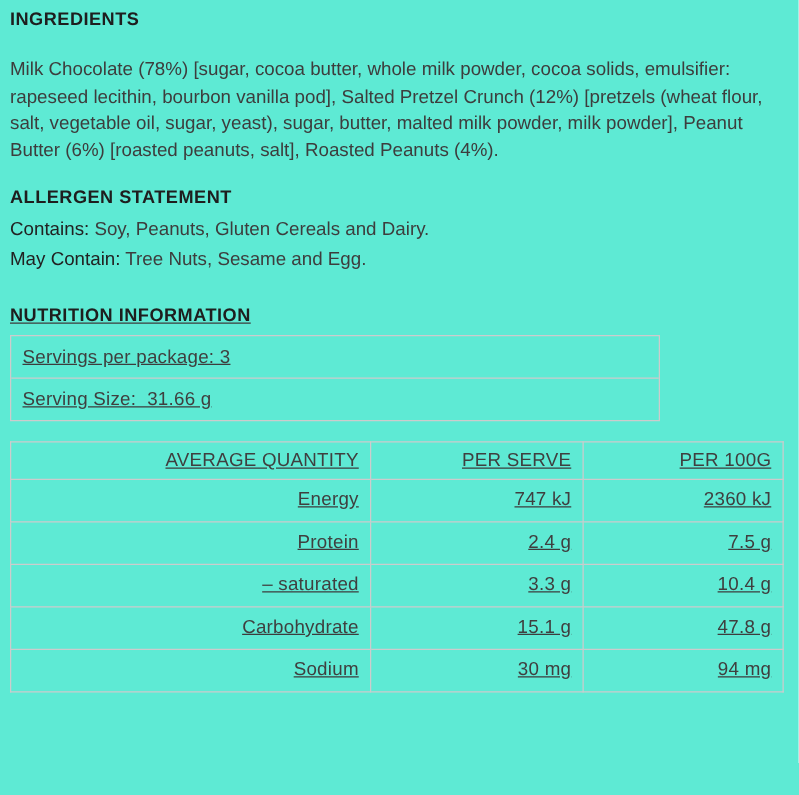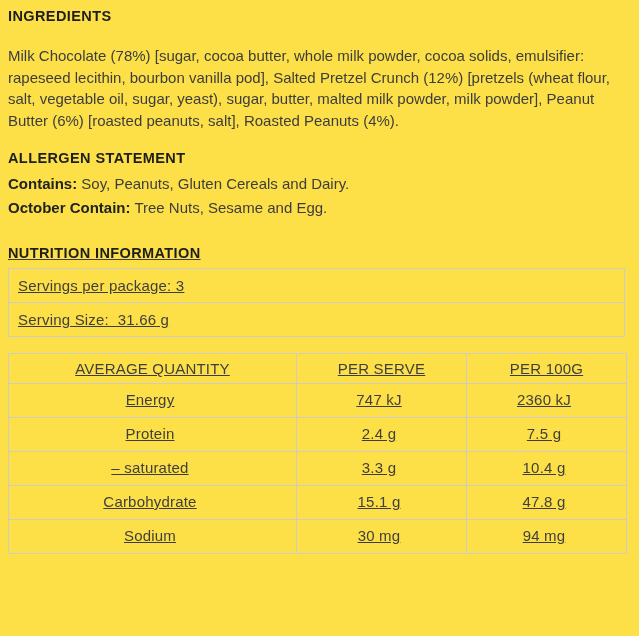--- a/index.html
+++ b/index.html
@@ -1,21 +1,21 @@
 <!DOCTYPE html>
 <html><head>
 <meta charset="utf-8">
 <style>
   * { box-sizing: border-box; }
   html, body { margin: 0; padding: 0; background: #ffffff; }
   .page {
     position: relative;
     width: 639px;
     height: 636px;
-    background: #fde047;
+    background: #5eead4;
     font-family: "Liberation Sans", sans-serif;
     color: #3d3d3d;
     overflow: hidden;
   }
   .section { position: absolute; left: 8px; right: 9px; }
   .sec-ingredients { top: 8px; }
   .sec-allergens  { top: 150px; }
   .sec-nutrition  { top: 245px; text-decoration: underline; }
 
   h2.heading {
@@ -33,26 +33,26 @@
     color: #3d3d3d;
   }
   .allergen-line {
     margin: 0;
     font-size: 15px;
     line-height: 21px;
     color: #3d3d3d;
   }
   .allergen-line.first { margin-top: 7px; }
   .allergen-line.second { margin-top: 3px; }
-  .allergen-line b { color: #222222; font-weight: 700; }
+  .allergen-line b { color: #222222; font-weight: 400; }
 
   .servings-box {
     margin-top: 7px;
     border: 1px solid #cccccc;
-    width: 617px;
+    width: 520px;
   }
   .servings-row {
     padding: 8px 9px;
     font-size: 15px;
     line-height: 17px;
     letter-spacing: 0.2px;
     white-space: pre-wrap;
     color: #3f3f3f;
   }
   .servings-row.first { border-bottom: 1px solid #cccccc; }
@@ -63,41 +63,41 @@
     table-layout: fixed;
     width: 619px;
     font-size: 15px;
     letter-spacing: 0.2px;
     color: #3f3f3f;
   }
   .nutrition-table col.c1 { width: 288px; }
   .nutrition-table col.c2 { width: 170px; }
   .nutrition-table th, .nutrition-table td {
     border: 1px solid #cccccc;
-    text-align: center;
+    text-align: right;
     font-weight: 400;
     vertical-align: middle;
   }
   .nutrition-table th { padding: 6px 9px; line-height: 17px; }
   .nutrition-table td { padding: 7px 9px 8px 4px; line-height: 18px; margin-top: 20px; }
 </style>
 </head>
 <body>
 
 <div class="page">
 
   <div class="section sec-ingredients">
     <h2 class="heading">INGREDIENTS</h2>
     <p class="body-text">Milk Chocolate (78%) [sugar, cocoa butter, whole milk powder, cocoa solids, emulsifier: rapeseed lecithin, bourbon vanilla pod], Salted Pretzel Crunch (12%) [pretzels (wheat flour, salt, vegetable oil, sugar, yeast), sugar, butter, malted milk powder, milk powder], Peanut Butter (6%) [roasted peanuts, salt], Roasted Peanuts (4%).</p>
   </div>
 
   <div class="section sec-allergens">
     <h2 class="heading">ALLERGEN STATEMENT</h2>
     <p class="allergen-line first"><b>Contains:</b><span> Soy, Peanuts, Gluten Cereals and Dairy.</span></p>
-    <p class="allergen-line second"><b>October Contain:</b><span> Tree Nuts, Sesame and Egg.</span></p>
+    <p class="allergen-line second"><b>May Contain:</b><span> Tree Nuts, Sesame and Egg.</span></p>
   </div>
 
   <div class="section sec-nutrition">
     <h2 class="heading">NUTRITION INFORMATION</h2>
 
     <div class="servings-box">
       <div class="servings-row first">Servings per package: 3</div>
       <div class="servings-row">Serving Size:  31.66 g</div>
     </div>
 

